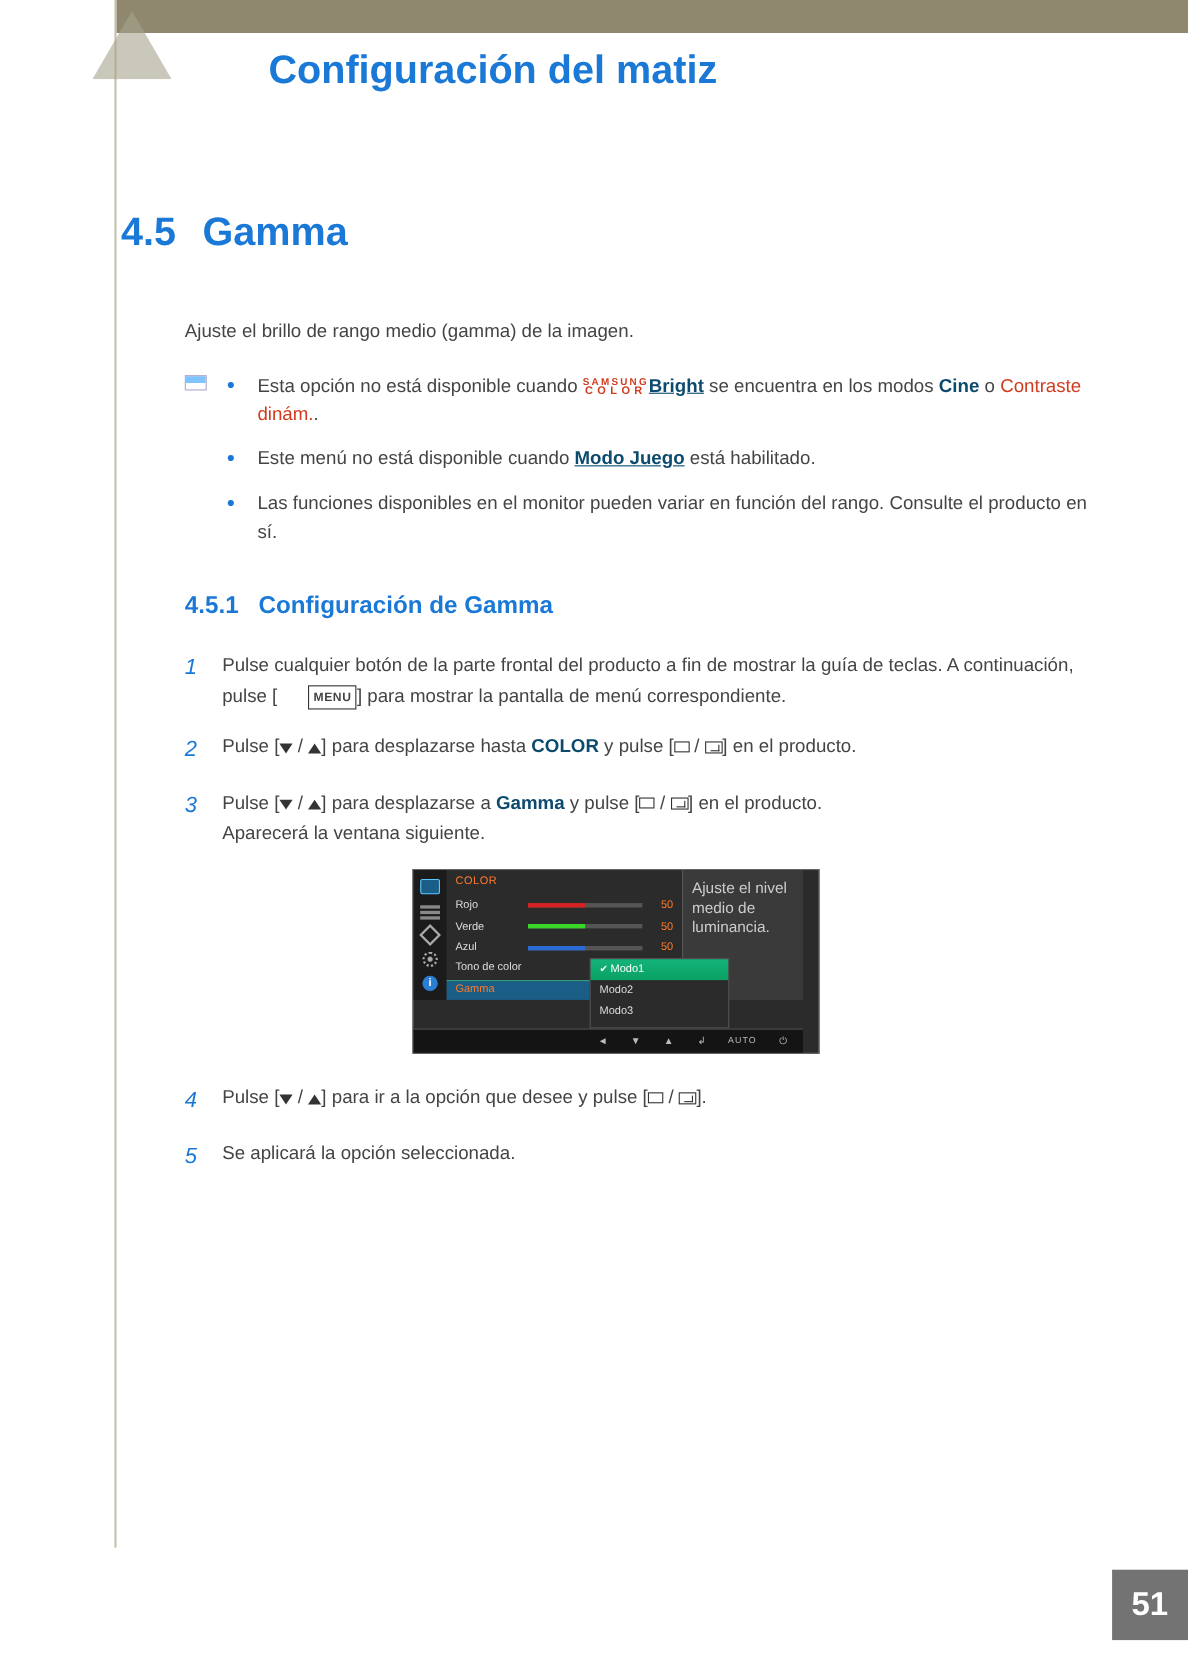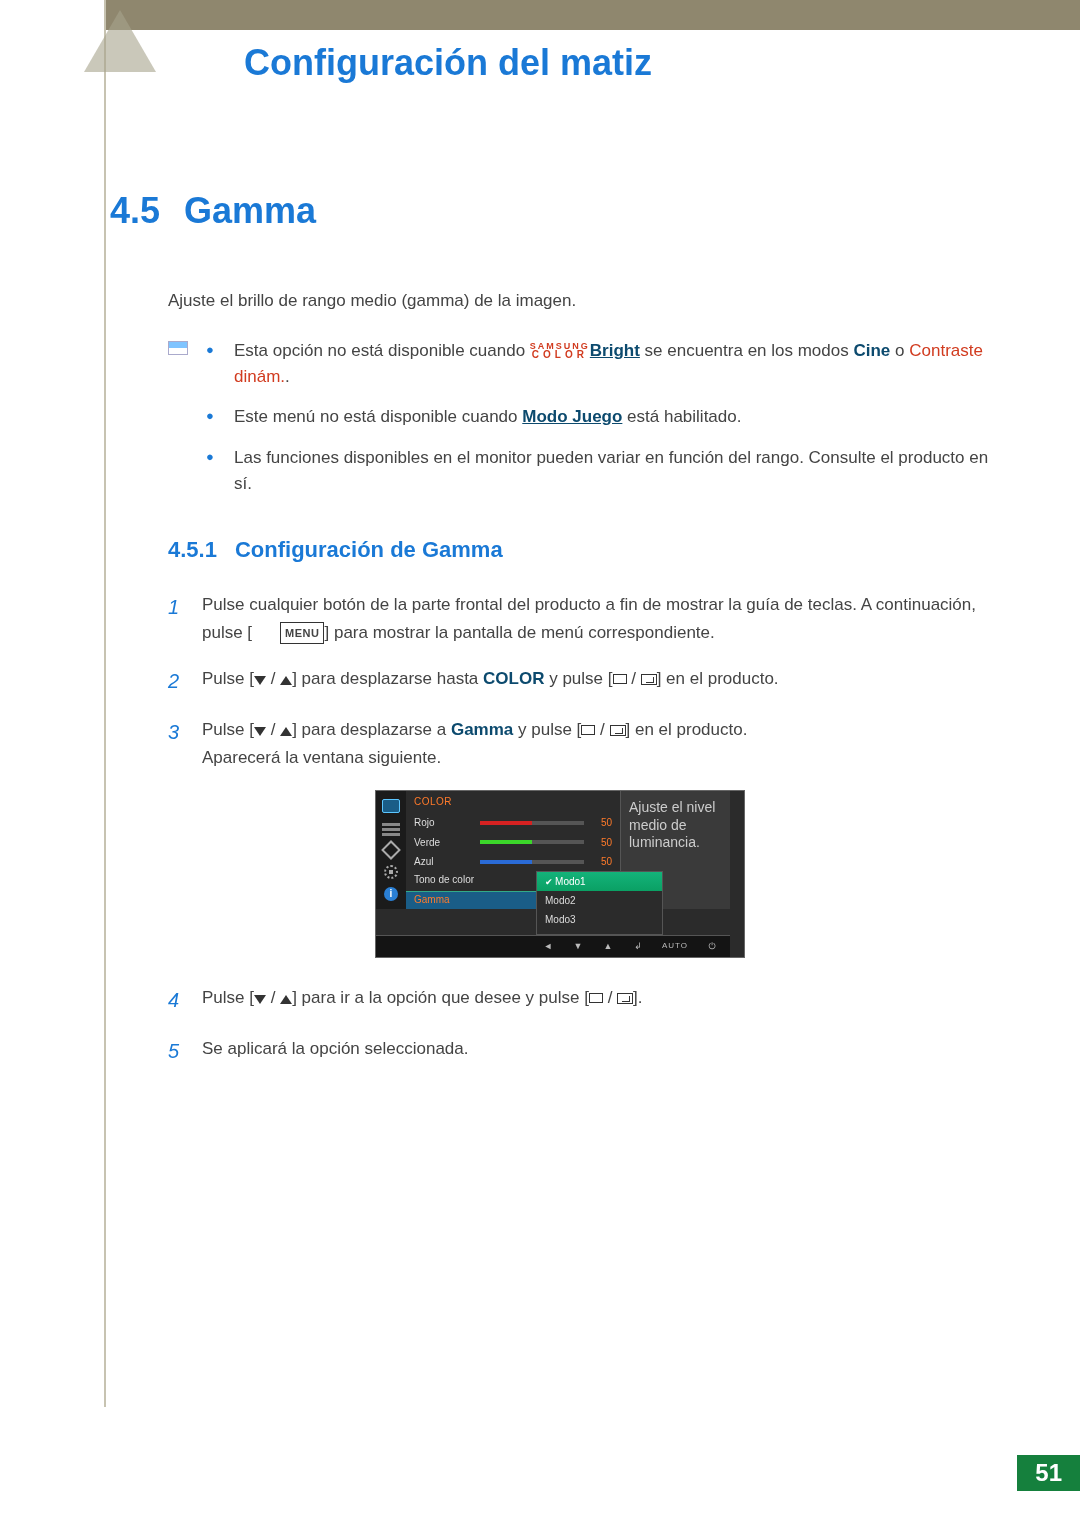--- a/index.html
+++ b/index.html
@@ -188,24 +188,24 @@
   .page-foot {
     position: absolute;
     right: 0; bottom: 36px;
     display: flex; align-items: stretch;
   }
   .foot-label {
     font-size: 18px; color: #747260;
     padding: 16px 18px 0 0;
   }
   .foot-num {
-    background: #15803d;
+    background: #737373;
     color: #fff;
-    font-size: 24px; font-weight: bold;
-    padding: 4px 18px;
+    font-size: 30px; font-weight: bold;
+    padding: 15px 18px;
   }
 </style>
 </head>
 <body>
 
 <div class="left-rule"></div>
 <div class="top-band"></div>
 <div class="chapter-mark">
     <div class="tri"></div>
   </div>

